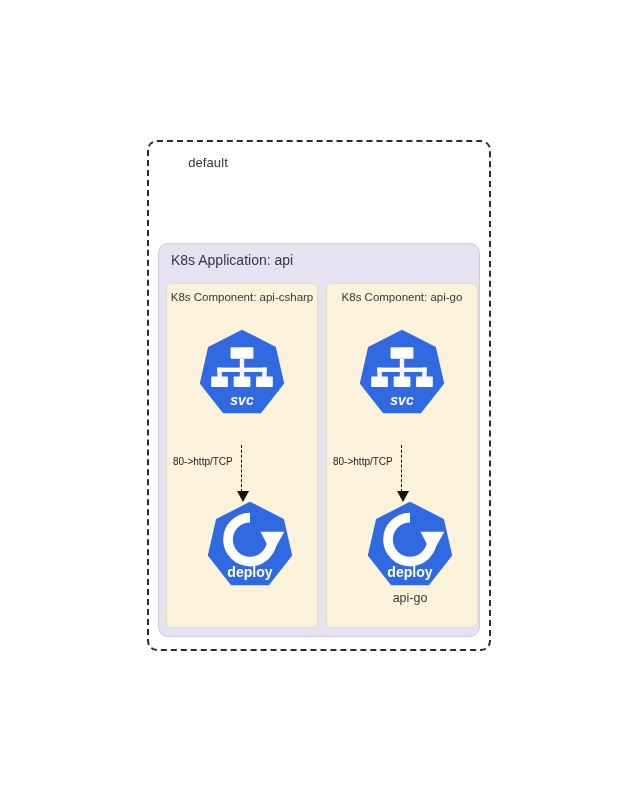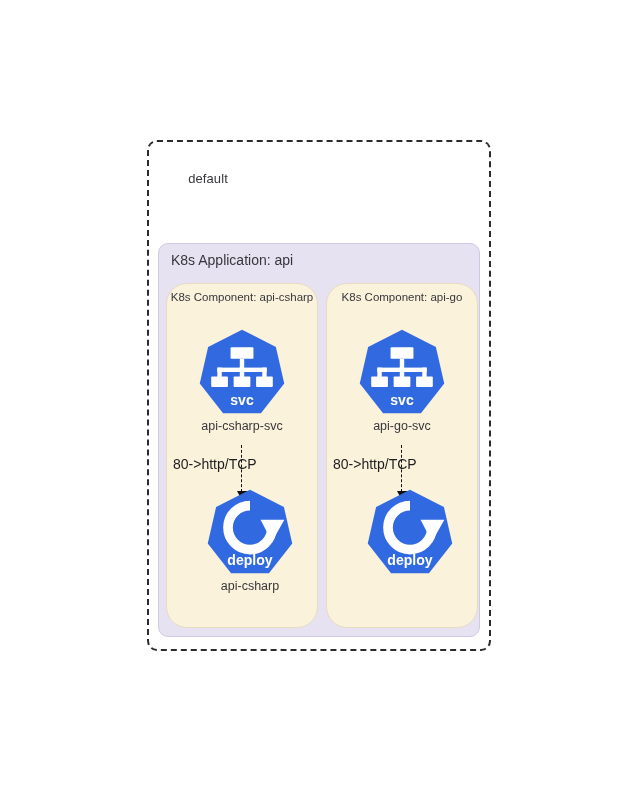--- a/index.html
+++ b/index.html
@@ -35,21 +35,21 @@
     width: 86px;
     text-align: center;
   }
   .hepta-wrap {
     position: relative;
     margin: 0 auto;
     line-height: 0;
   }
   #ns-badge .hepta-wrap { width: 52px; height: 52px; }
   #ns-badge .ns-caption {
-    margin-top: 16px;
+    margin-top: 0;
     font-size: 13px;
     color: #37373b;
     letter-spacing: 0.1px;
   }
 
   
   #app-container {
     position: absolute;
     left: 158px;
     top: 243px;
@@ -69,21 +69,21 @@
   }
 
   
   .component {
     position: absolute;
     top: 283px;
     width: 152px;
     height: 345px;
     background: #fbf2dc;
     border: 1px solid #e6dcc0;
-    border-radius: 21px;
+    border-radius: 6px;
     box-sizing: border-box;
   }
   #component-0 { left: 166px; }
   #component-1 { left: 326px; }
   .component-title {
     position: absolute;
     left: 0;
     right: 0;
     top: 7px;
     text-align: center;
@@ -91,22 +91,22 @@
     color: #37373b;
   }
 
   
   .node {
     position: absolute;
     left: 0;
     right: 0;
     text-align: center;
   }
-  .node.svc-node   { top: 44px; }
-  .node.deploy-node{ top: 204px; padding-left: 16px; }
+  .node.svc-node   { top: 44px; font-style: italic; }
+  .node.deploy-node{ top: 216px; padding-left: 16px; }
   .node .hepta-wrap { width: 88px; height: 88px; }
   .node-caption {
     margin-top: 3px;
     font-size: 12.5px;
     color: #37373b;
     white-space: nowrap;
   }
 
   
   .connector {
@@ -125,21 +125,21 @@
     width: 0;
     height: 0;
     border-left: 6px solid transparent;
     border-right: 6px solid transparent;
     border-top: 11px solid #111111;
   }
   .port-label {
     position: absolute;
     top: 172px;
     left: 6px;
-    font-size: 14px;
+    font-size: 10px;
     color: #1d1d1f;
     white-space: nowrap;
   }
 
   
   .hepta-body { fill: #3069e0; }
   .glyph-fill { fill: #ffffff; }
   .glyph-stroke { stroke: #ffffff; fill: none; }
   .hepta-label {
     fill: #ffffff;
@@ -172,38 +172,36 @@
         <rect class="glyph-fill" x="22" y="45" width="56" height="5"></rect>
         <rect class="glyph-fill" x="22" y="45" width="5" height="11"></rect>
         <rect class="glyph-fill" x="47.5" y="45" width="5" height="11"></rect>
         <rect class="glyph-fill" x="73" y="45" width="5" height="11"></rect>
         <rect class="glyph-fill" x="15" y="55" width="19" height="12" rx="1"></rect>
         <rect class="glyph-fill" x="40.5" y="55" width="19" height="12" rx="1"></rect>
         <rect class="glyph-fill" x="66" y="55" width="19" height="12" rx="1"></rect>
         <text class="hepta-label" x="50" y="87" font-size="16" text-anchor="middle">svc</text>
       </svg>
     </div>
-    <div class="node-caption">api-csharp-svc</div>
   </div>
 
   <div class="connector">
     <span class="arrow-head"></span>
   </div>
   <div class="port-label">80-&gt;http/TCP</div>
 
   <div class="node deploy-node">
     <div class="hepta-wrap">
       <svg viewBox="0 0 100 100" width="88" height="88" aria-hidden="true">
         <polygon class="hepta-body" points="50,2 88.5,21.5 98,63 71.5,97 28.5,97 2,63 11.5,21.5"></polygon>
         <path class="glyph-stroke" stroke-width="11" stroke-linecap="butt" d="M 50 20 A 25 25 0 1 0 75 45"></path>
         <polygon class="glyph-fill" points="62,36 89,36 75,61"></polygon>
         <text class="hepta-label" x="50" y="88" font-size="16" text-anchor="middle">deploy</text>
       </svg>
     </div>
-    <div class="node-caption">api-csharp</div>
   </div>
 </div>
 
 <div class="component" id="component-1">
   <div class="component-title">K8s Component: api-go</div>
 
   <div class="node svc-node">
     <div class="hepta-wrap">
       <svg viewBox="0 0 100 100" width="88" height="88" aria-hidden="true">
         <polygon class="hepta-body" points="50,2 88.5,21.5 98,63 71.5,97 28.5,97 2,63 11.5,21.5"></polygon>
@@ -212,31 +210,31 @@
         <rect class="glyph-fill" x="22" y="45" width="56" height="5"></rect>
         <rect class="glyph-fill" x="22" y="45" width="5" height="11"></rect>
         <rect class="glyph-fill" x="47.5" y="45" width="5" height="11"></rect>
         <rect class="glyph-fill" x="73" y="45" width="5" height="11"></rect>
         <rect class="glyph-fill" x="15" y="55" width="19" height="12" rx="1"></rect>
         <rect class="glyph-fill" x="40.5" y="55" width="19" height="12" rx="1"></rect>
         <rect class="glyph-fill" x="66" y="55" width="19" height="12" rx="1"></rect>
         <text class="hepta-label" x="50" y="87" font-size="16" text-anchor="middle">svc</text>
       </svg>
     </div>
-    <div class="node-caption">api-go-svc</div>
   </div>
 
   <div class="connector">
     <span class="arrow-head"></span>
   </div>
   <div class="port-label">80-&gt;http/TCP</div>
 
   <div class="node deploy-node">
     <div class="hepta-wrap">
       <svg viewBox="0 0 100 100" width="88" height="88" aria-hidden="true">
         <polygon class="hepta-body" points="50,2 88.5,21.5 98,63 71.5,97 28.5,97 2,63 11.5,21.5"></polygon>
         <path class="glyph-stroke" stroke-width="11" stroke-linecap="butt" d="M 50 20 A 25 25 0 1 0 75 45"></path>
         <polygon class="glyph-fill" points="62,36 89,36 75,61"></polygon>
         <text class="hepta-label" x="50" y="88" font-size="16" text-anchor="middle">deploy</text>
       </svg>
     </div>
+    <div class="node-caption">api-go</div>
   </div>
 </div>
 
 </body></html>

